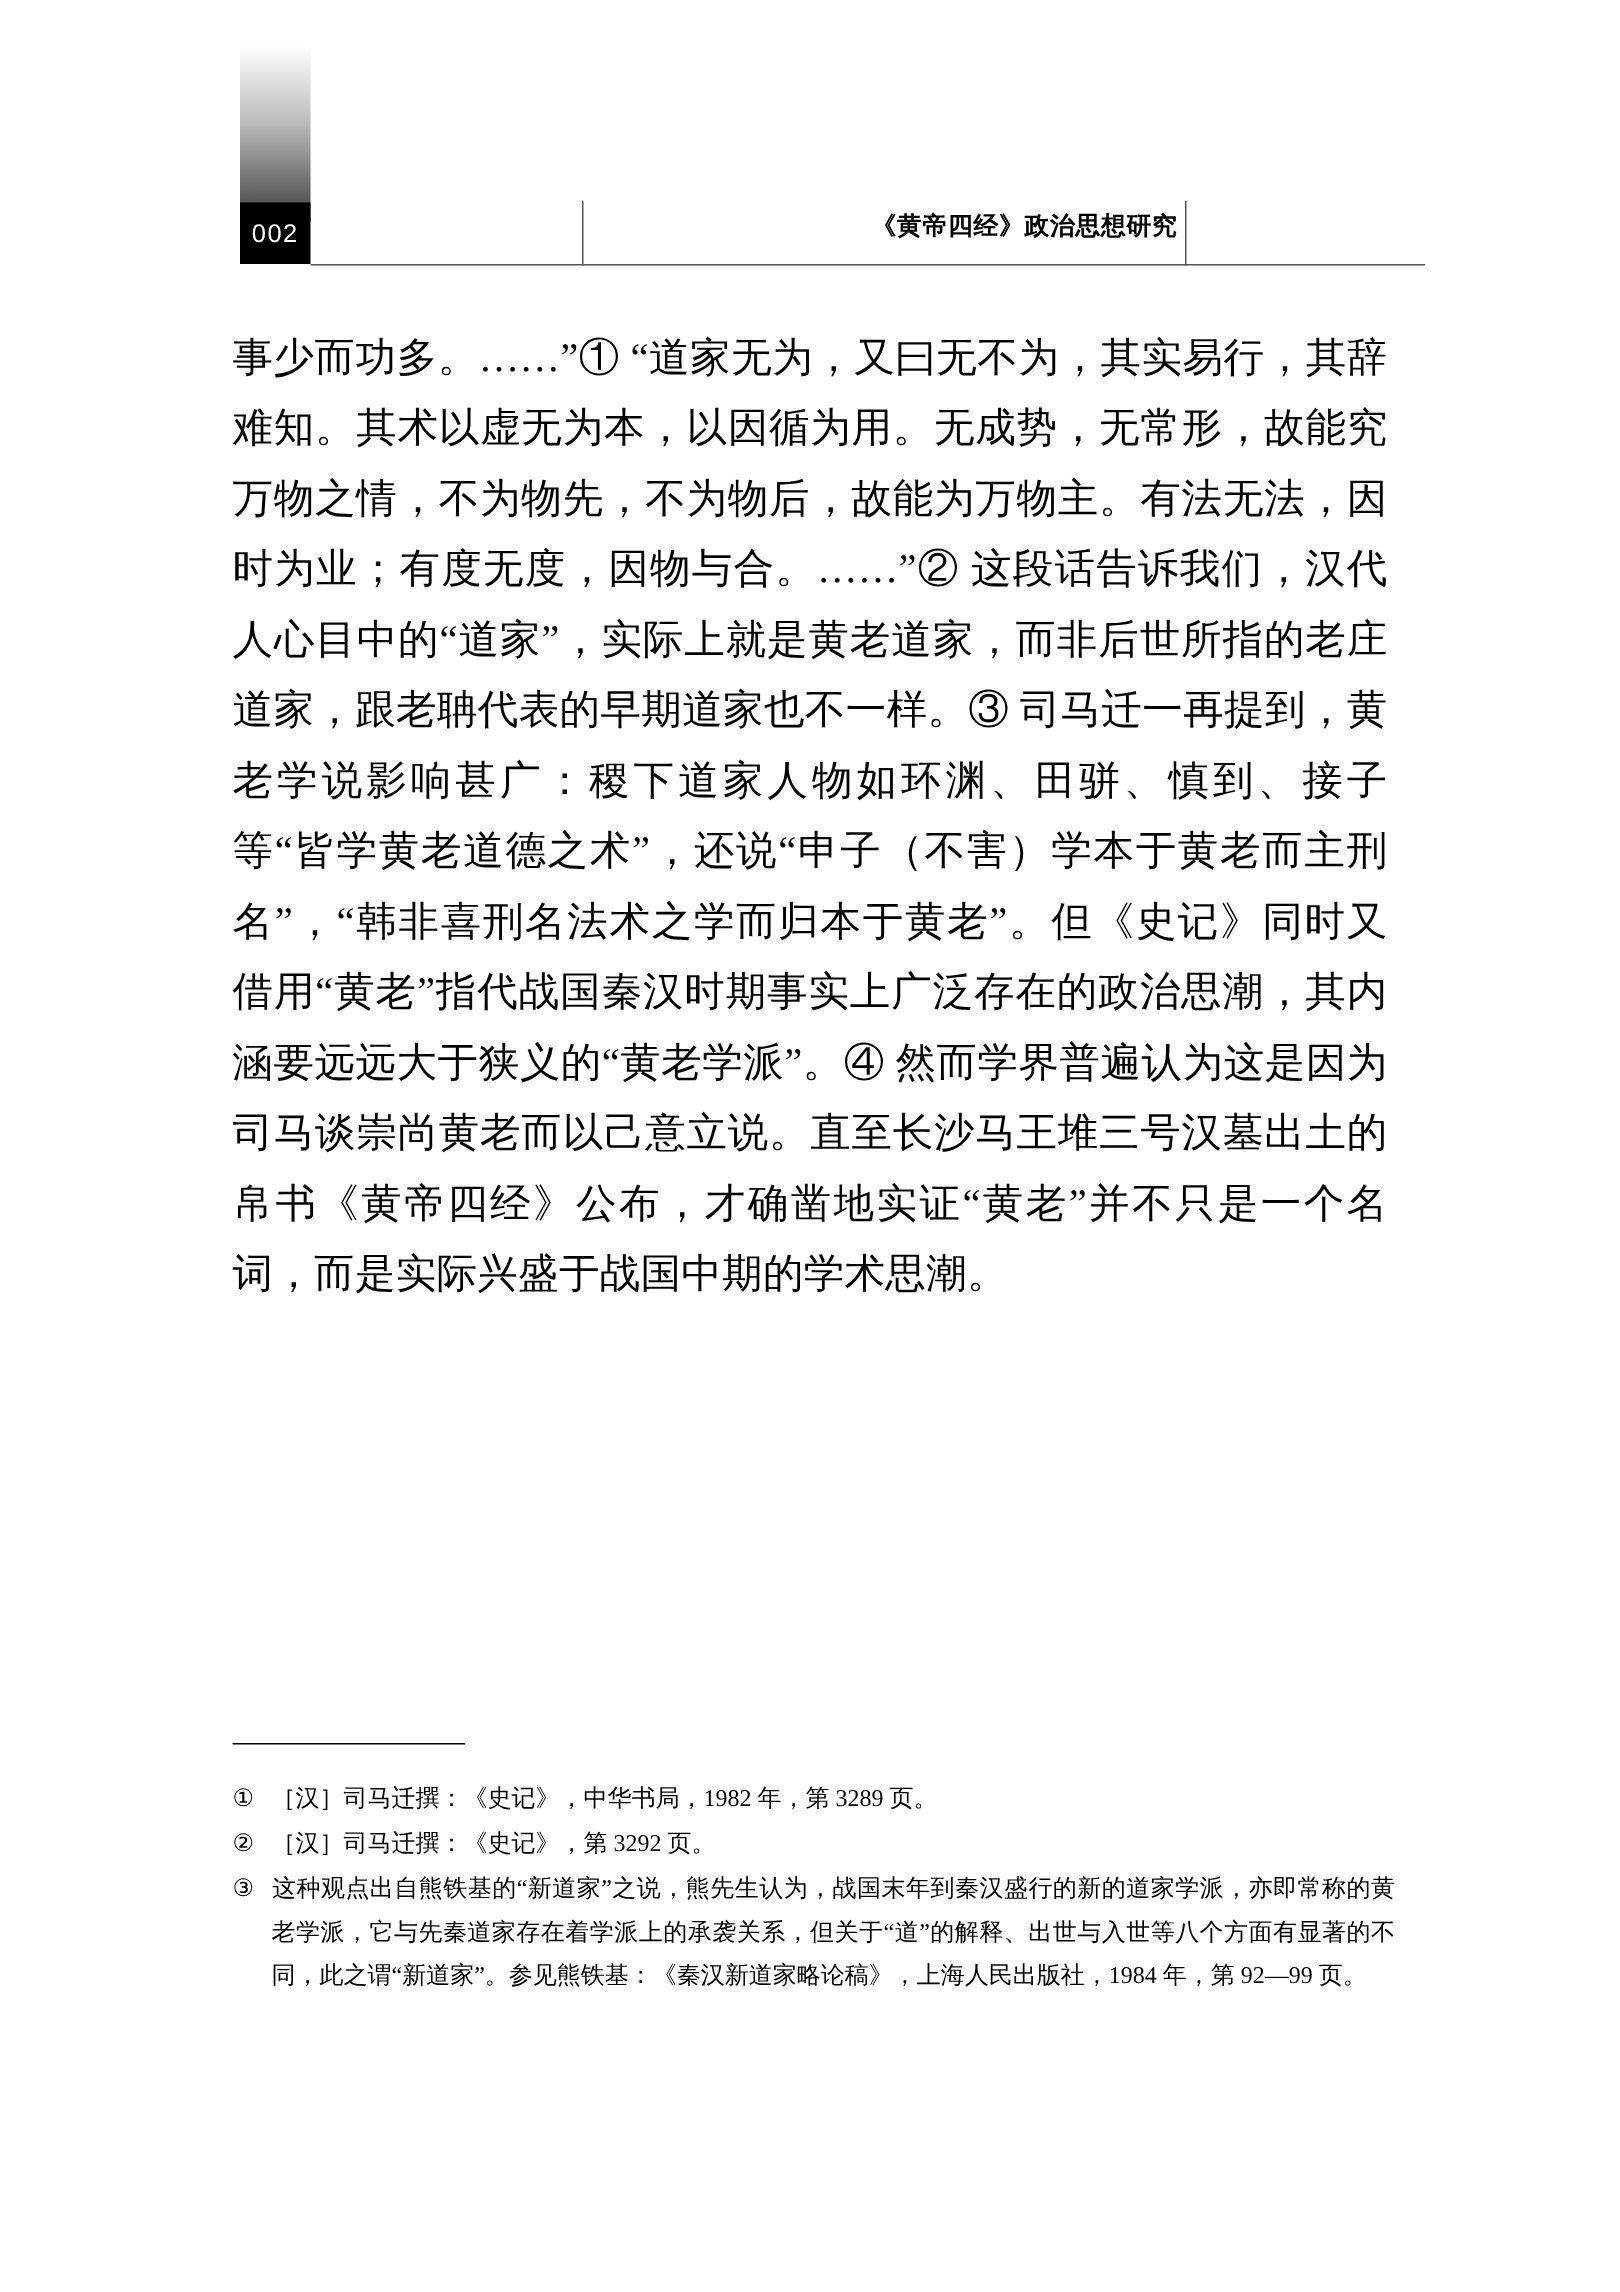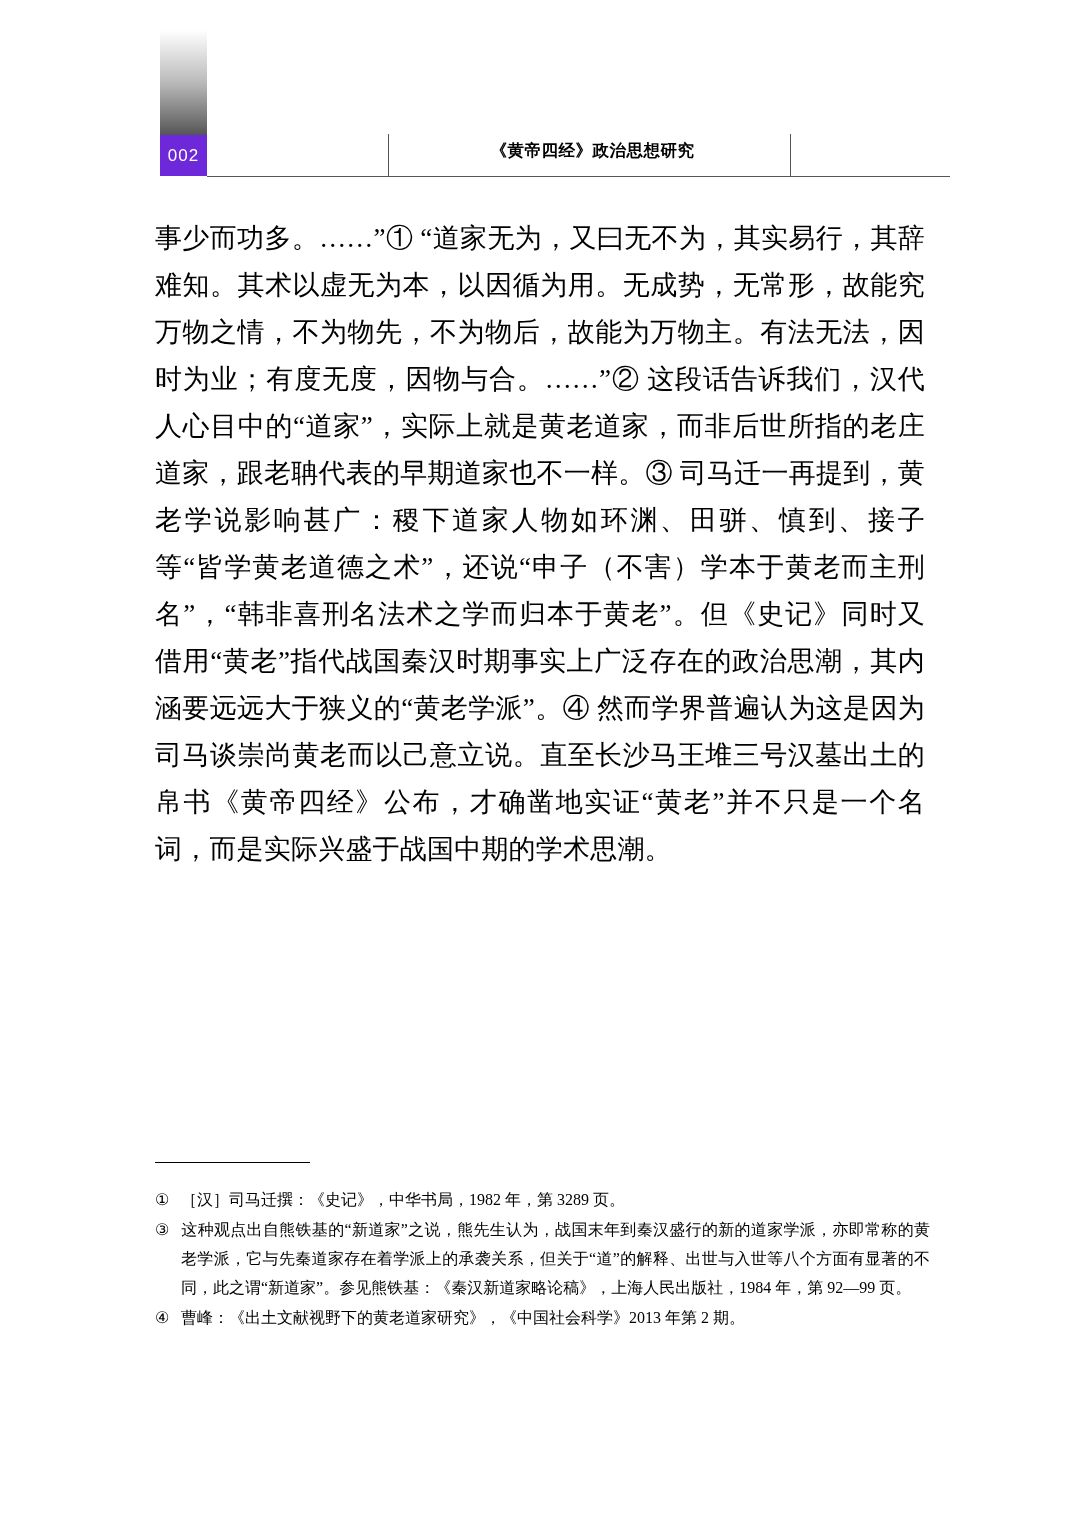--- a/index.html
+++ b/index.html
@@ -38,21 +38,21 @@
     width: 47px;
     height: 118px;
     background: linear-gradient(to bottom, #ffffff 0%, #b9b9b9 45%, #6f6f6f 78%, #3a3a3a 100%);
   }
   .page-number-box {
     position: absolute;
     left: 0;
     top: 105px;
     width: 47px;
     height: 41px;
-    background: #6d28d9;
+    background: #000000;
     color: #ffffff;
     font-size: 17px;
     letter-spacing: 1px;
     display: flex;
     align-items: center;
     justify-content: center;
     font-family: "Liberation Sans", sans-serif;
   }
   .header-rule-left {
     position: absolute;
@@ -76,21 +76,21 @@
     top: 104px;
     width: 1px;
     height: 43px;
     background: #555555;
   }
   .running-title {
     position: absolute;
     left: 240px;
     top: 110px;
     width: 385px;
-    text-align: center;
+    text-align: right;
     font-size: 16.5px;
     font-weight: bold;
     letter-spacing: 0.5px;
     font-family: "Liberation Serif", serif;
   }
 
   
   .body-text {
     position: absolute;
     left: 155px;
@@ -157,20 +157,20 @@
     <p>事少而功多。……”① “道家无为，又曰无不为，其实易行，其辞难知。其术以虚无为本，以因循为用。无成势，无常形，故能究万物之情，不为物先，不为物后，故能为万物主。有法无法，因时为业；有度无度，因物与合。……”② 这段话告诉我们，汉代人心目中的“道家”，实际上就是黄老道家，而非后世所指的老庄道家，跟老聃代表的早期道家也不一样。③ 司马迁一再提到，黄老学说影响甚广：稷下道家人物如环渊、田骈、慎到、接子等“皆学黄老道德之术”，还说“申子（不害）学本于黄老而主刑名”，“韩非喜刑名法术之学而归本于黄老”。但《史记》同时又借用“黄老”指代战国秦汉时期事实上广泛存在的政治思潮，其内涵要远远大于狭义的“黄老学派”。④ 然而学界普遍认为这是因为司马谈崇尚黄老而以己意立说。直至长沙马王堆三号汉墓出土的帛书《黄帝四经》公布，才确凿地实证“黄老”并不只是一个名词，而是实际兴盛于战国中期的学术思潮。</p>
   </div>
 
   <div class="footnote-rule"></div>
 
   <div class="footnotes">
     <div class="fn">
       <span class="fn-marker">①</span><span>［汉］司马迁撰：《史记》，中华书局，1982 年，第 3289 页。</span>
     </div>
     <div class="fn">
-      <span class="fn-marker">③</span><span>这种观点出自熊铁基的“新道家”之说，熊先生认为，战国末年到秦汉盛行的新的道家学派，亦即常称的黄老学派，它与先秦道家存在着学派上的承袭关系，但关于“道”的解释、出世与入世等八个方面有显著的不同，此之谓“新道家”。参见熊铁基：《秦汉新道家略论稿》，上海人民出版社，1984 年，第 92—99 页。</span>
+      <span class="fn-marker">②</span><span>［汉］司马迁撰：《史记》，第 3292 页。</span>
     </div>
     <div class="fn">
-      <span class="fn-marker">④</span><span>曹峰：《出土文献视野下的黄老道家研究》，《中国社会科学》2013 年第 2 期。</span>
+      <span class="fn-marker">③</span><span>这种观点出自熊铁基的“新道家”之说，熊先生认为，战国末年到秦汉盛行的新的道家学派，亦即常称的黄老学派，它与先秦道家存在着学派上的承袭关系，但关于“道”的解释、出世与入世等八个方面有显著的不同，此之谓“新道家”。参见熊铁基：《秦汉新道家略论稿》，上海人民出版社，1984 年，第 92—99 页。</span>
     </div>
   </div>
 
 </div>
 
 </body></html>

